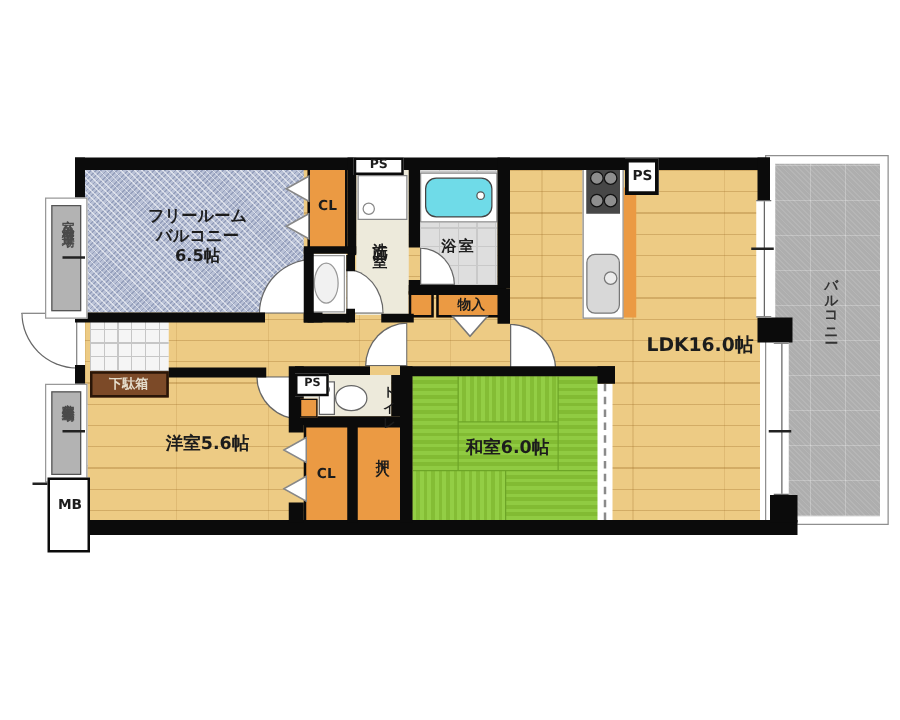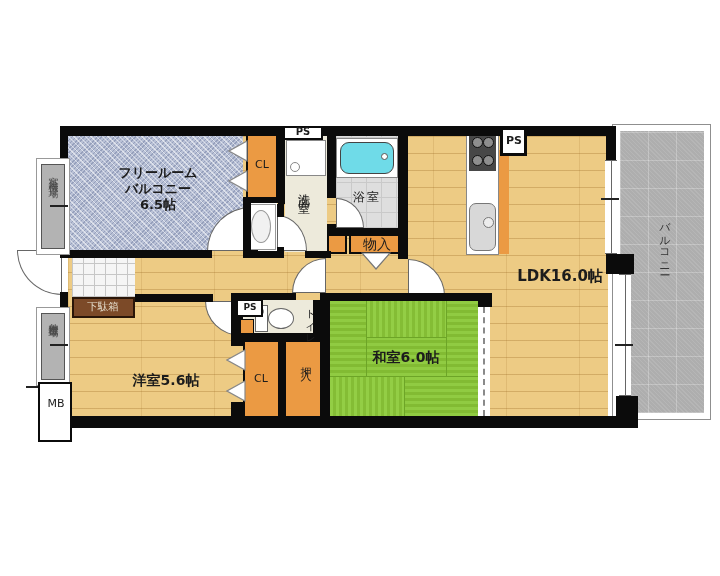--- a/index.html
+++ b/index.html
@@ -8,21 +8,21 @@
   
   .floor{position:absolute;z-index:10;}
   .arc{position:absolute;z-index:14;background:#fff;border:1.5px solid #666;box-sizing:border-box;}
   .fixture{position:absolute;z-index:20;box-sizing:border-box;}
   .box{position:absolute;z-index:25;box-sizing:border-box;}
   .wall{position:absolute;z-index:30;background:#0b0b0b;}
   .icon{position:absolute;z-index:35;}
   .win{position:absolute;z-index:40;background:#fff;box-sizing:border-box;}
   .tick{position:absolute;z-index:45;background:#222;}
   .svc{position:absolute;z-index:40;box-sizing:border-box;}
-  .label{position:absolute;z-index:50;color:#1c1c1c;white-space:nowrap;}
+  .label{position:absolute;z-index:50;color:#1c1c1c;white-space:nowrap;font-weight:bold;}
   .center{transform:translateX(-50%);}
   .vtext{writing-mode:vertical-rl;text-orientation:upright;}
   
   .wood{background:#edcb84;
         background-image:repeating-linear-gradient(180deg,rgba(150,100,30,.30) 0 1px,rgba(0,0,0,0) 1px 17px),
                          repeating-linear-gradient(90deg,rgba(150,100,30,.16) 0 1px,rgba(0,0,0,0) 1px 73px);}
   .speckle{background:#b9c1d6;
         background-image:repeating-linear-gradient(45deg,rgba(255,255,255,.55) 0 1px,rgba(0,0,0,0) 1px 4px),
                          repeating-linear-gradient(135deg,rgba(92,106,146,.38) 0 1px,rgba(0,0,0,0) 1px 3px);}
   .bgray{background:#aeaeae;
@@ -190,27 +190,27 @@
   <div class="tick" style="left:615px;top:344px;width:18px;height:2px;"></div>
   <div class="tick" style="left:26px;top:386px;width:12px;height:2px;"></div>
 
   <div class="label center" style="left:158px;top:164px;font-size:13px;font-weight:600;">フリールーム</div>
   <div class="label center" style="left:158px;top:180px;font-size:13px;font-weight:600;">バルコニー</div>
   <div class="label center" style="left:158px;top:196px;font-size:13px;font-weight:600;">6.5帖</div>
   <div class="label center" style="left:262px;top:158px;font-size:11px;">CL</div>
   <div class="label center" style="left:303px;top:126px;font-size:10px;font-weight:bold;">PS</div>
   <div class="label vtext" style="left:295px;top:184px;font-size:12px;letter-spacing:4px;">洗面室</div>
   <div class="label center" style="left:367px;top:189px;font-size:12px;letter-spacing:2px;">浴室</div>
-  <div class="label center" style="left:377px;top:236px;font-size:14px;">物入</div>
+  <div class="label center" style="left:377px;top:236px;font-size:11px;">物入</div>
   <div class="label center" style="left:514px;top:134px;font-size:11px;font-weight:bold;">PS</div>
   <div class="label center" style="left:560px;top:267px;font-size:15px;font-weight:bold;">LDK16.0帖</div>
   <div class="label vtext" style="left:656px;top:215px;font-size:11px;letter-spacing:1px;color:#333;">バルコニー</div>
   <div class="label vtext" style="left:46px;top:168px;font-size:10px;letter-spacing:3px;color:#4a4a4a;">室外機置場</div>
   <div class="label vtext" style="left:46px;top:315px;font-size:10px;letter-spacing:1px;color:#4a4a4a;">室外機置場</div>
   <div class="label center" style="left:56px;top:397px;font-size:11px;">MB</div>
   <div class="label center" style="left:103px;top:300px;font-size:10.5px;color:#e4dccb;">下駄箱</div>
-  <div class="label center" style="left:166px;top:372px;font-size:14px;font-weight:bold;">洋室5.6帖</div>
+  <div class="label center" style="left:166px;top:346px;font-size:14px;font-weight:bold;">洋室5.6帖</div>
   <div class="label center" style="left:250px;top:302px;font-size:9px;font-weight:bold;">PS</div>
   <div class="label vtext" style="left:303px;top:302px;font-size:10px;letter-spacing:1px;">トイレ</div>
   <div class="label center" style="left:261px;top:372px;font-size:11px;">CL</div>
   <div class="label vtext" style="left:297px;top:358px;font-size:11px;letter-spacing:3px;">押入</div>
   <div class="label center" style="left:406px;top:349px;font-size:14px;font-weight:bold;">和室6.0帖</div>
 </div>
 
 </body></html>

